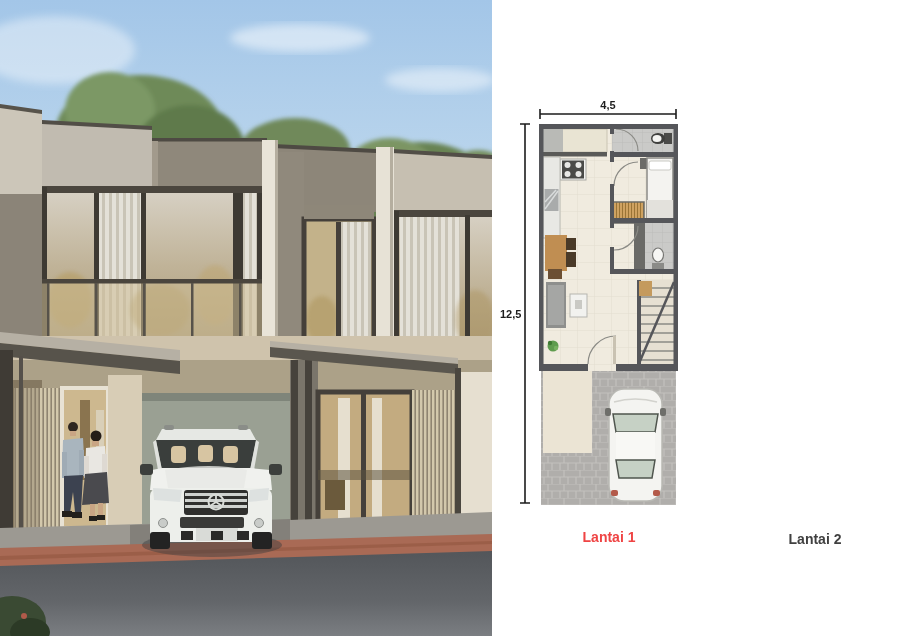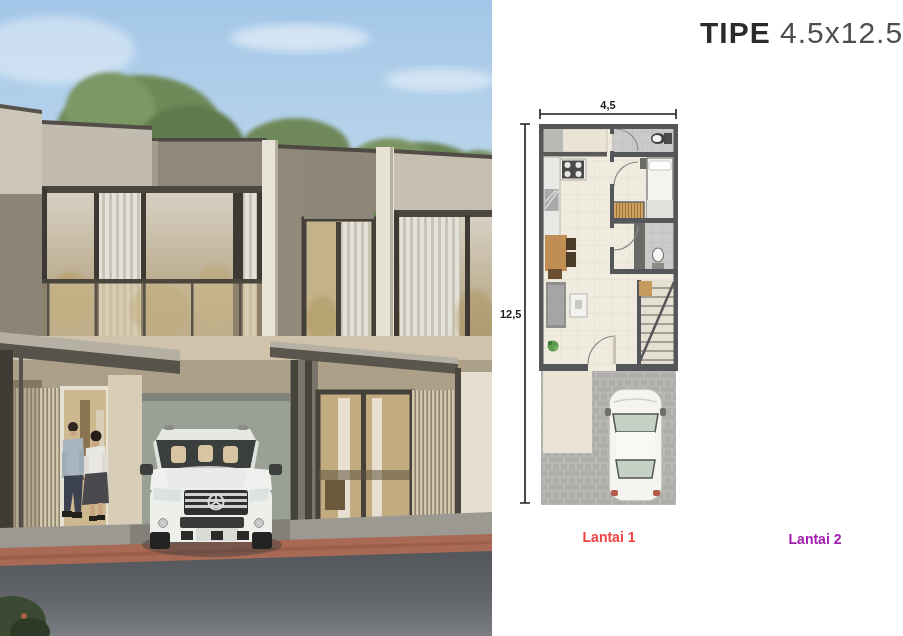--- a/index.html
+++ b/index.html
@@ -291,23 +291,20 @@
       <rect x="181" y="531" width="12" height="9" fill="#2a2a28"></rect>
       <rect x="211" y="531" width="12" height="9" fill="#2a2a28"></rect>
       <rect x="237" y="531" width="12" height="9" fill="#2a2a28"></rect>
       <rect x="150" y="532" width="20" height="17" rx="3" fill="#232323"></rect>
       <rect x="252" y="532" width="20" height="17" rx="3" fill="#232323"></rect>
       <rect x="140" y="464" width="13" height="11" rx="3" fill="#3c3f3c"></rect>
       <rect x="269" y="464" width="13" height="11" rx="3" fill="#3c3f3c"></rect>
     </g>
   </svg>
 
-  <div class="abs" style="left:700px;top:16px;width:200px;height:40px;font-size:30px;letter-spacing:1px;white-space:nowrap;">
-    <span style="font-weight:800;color:#2b2b2b;">TIPE</span><span style="font-weight:400;color:#4e4e4e;"> 4.5x12.5</span>
-  </div>
 
   <svg class="abs" style="left:492px;top:92px" width="200" height="424" viewBox="0 0 200 424">
     <defs>
       <pattern id="brick" width="16" height="14" patternUnits="userSpaceOnUse">
         <rect width="16" height="14" fill="#b3b1ae"></rect>
         <path d="M0,0 H16 M0,7 H16 M8,0 V7 M0,7 M4,7 V14 M12,7 V14" stroke="#ccc9c6" stroke-width="1.2" fill="none"></path>
       </pattern>
       <pattern id="tile" width="17" height="17" patternUnits="userSpaceOnUse">
         <rect width="17" height="17" fill="#f0ebdf"></rect>
         <path d="M0,0 H17 M0,0 V17" stroke="#e3ddcf" stroke-width="1" fill="none"></path>
@@ -462,18 +459,18 @@
       <rect x="119" y="398" width="7" height="6" rx="2" fill="#b35a4a"></rect>
       <rect x="161" y="398" width="7" height="6" rx="2" fill="#b35a4a"></rect>
     </g>
   </svg>
 
   <svg class="abs" style="left:740px;top:112px" width="148" height="400" viewBox="0 0 148 400">
   </svg>
 
   <div class="abs" style="left:539px;top:529px;width:140px;text-align:center;font-size:14px;font-weight:700;color:#ef4444;">Lantai 1</div>
 
-  <div class="abs" style="left:745px;top:531px;width:140px;text-align:center;font-size:14px;font-weight:700;color:#a21caf;">Lantai 2</div>
+  <div class="abs" style="left:745px;top:531px;width:140px;text-align:center;font-size:14px;font-weight:700;color:#404040;">Lantai 2</div>
 
   <svg class="abs" style="left:683px;top:558px" width="220" height="78" viewBox="0 0 220 78">
   </svg>
 
 </div>
 
 </body></html>

